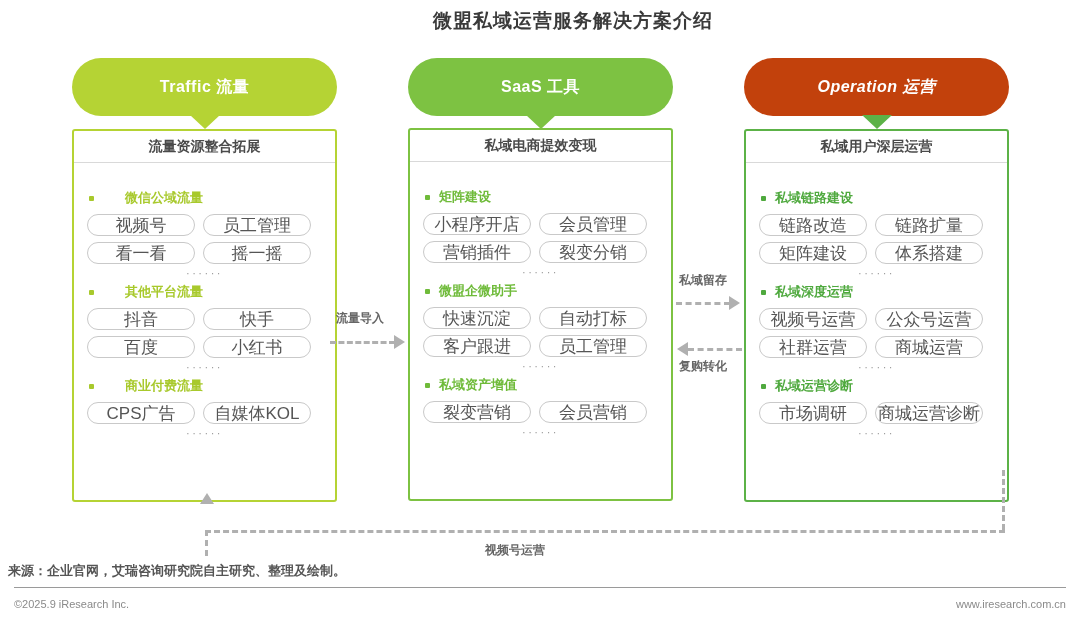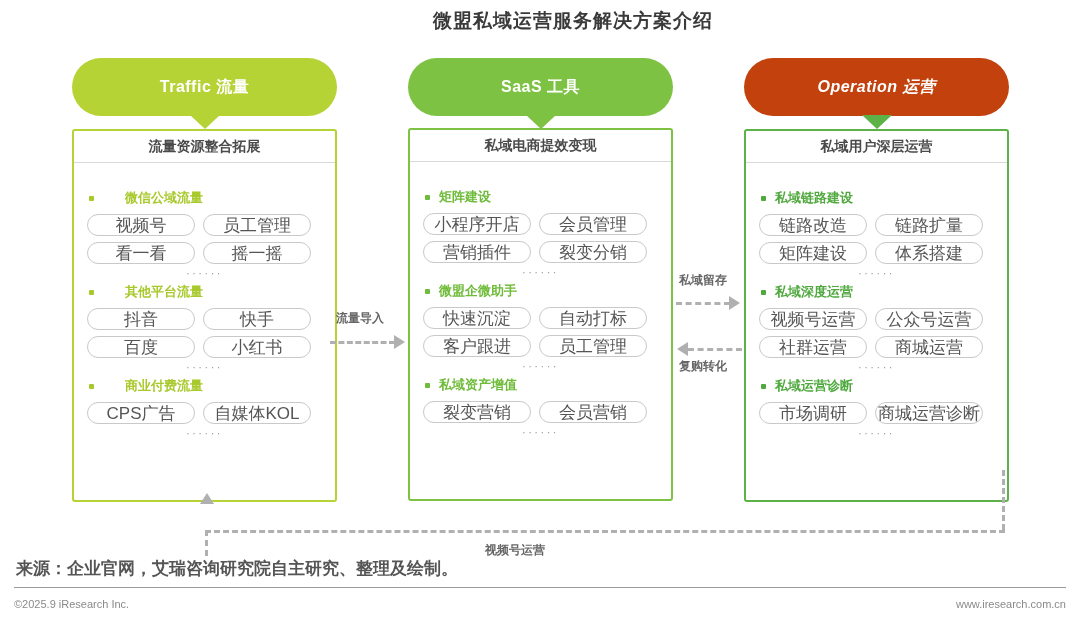--- a/index.html
+++ b/index.html
@@ -131,22 +131,22 @@
     border-bottom:11px solid #b0b0b0;
   }
   .conn-label{
     position:absolute;
     font-size:12px;color:#666;font-weight:bold;
     white-space:nowrap;
   }
 
   
   .src{
-    position:absolute;left:16px;bottom:38px;
-    font-size:17px;color:#555;font-weight:bold;
+    position:absolute;left:8px;bottom:38px;
+    font-size:13px;color:#555;font-weight:bold;
   }
   .rule{
     position:absolute;left:14px;right:14px;bottom:30px;
     border-top:1px solid #9a9a9a;
   }
   .copy{
     position:absolute;left:14px;bottom:8px;
     font-size:11px;color:#8a8a8a;
   }
   .site{

